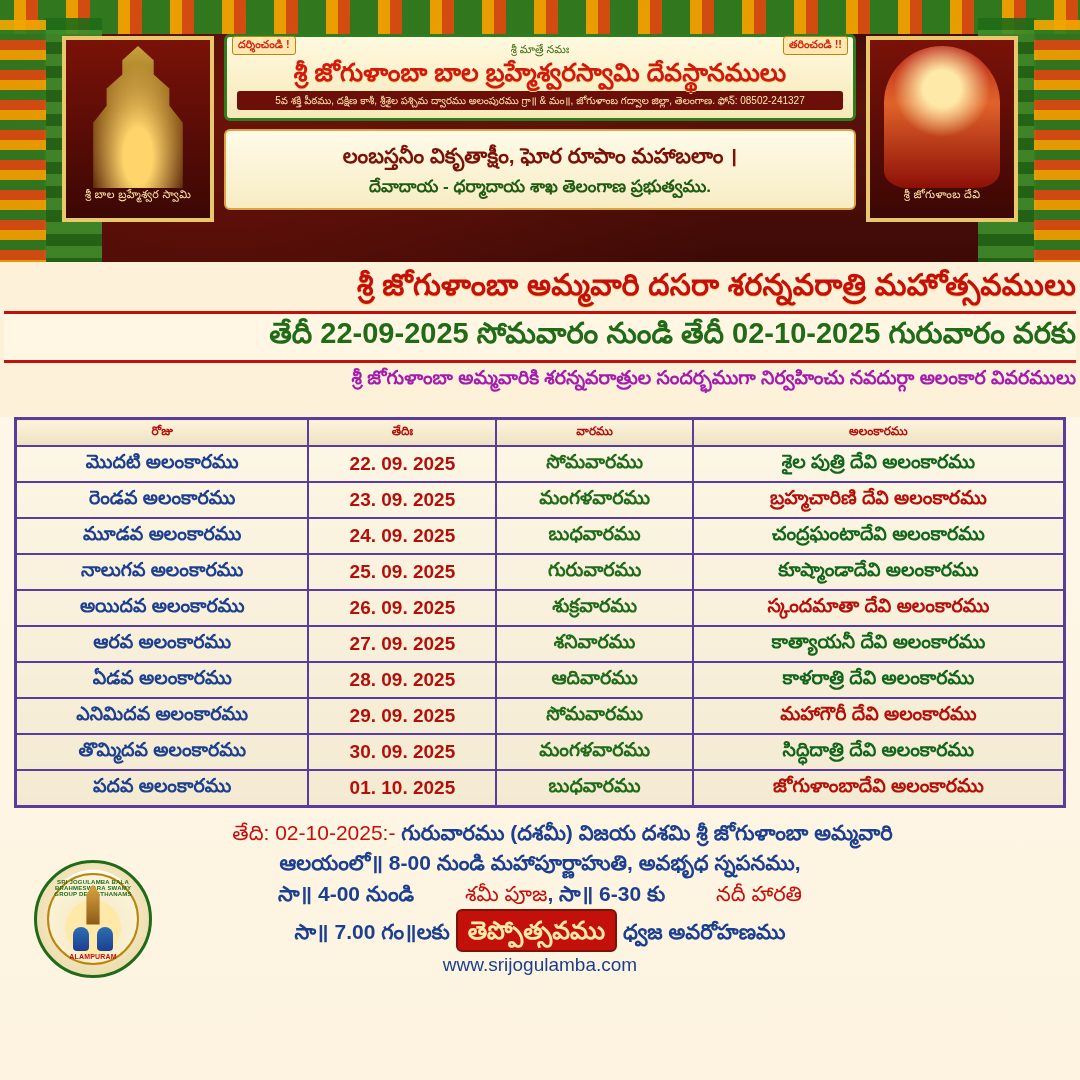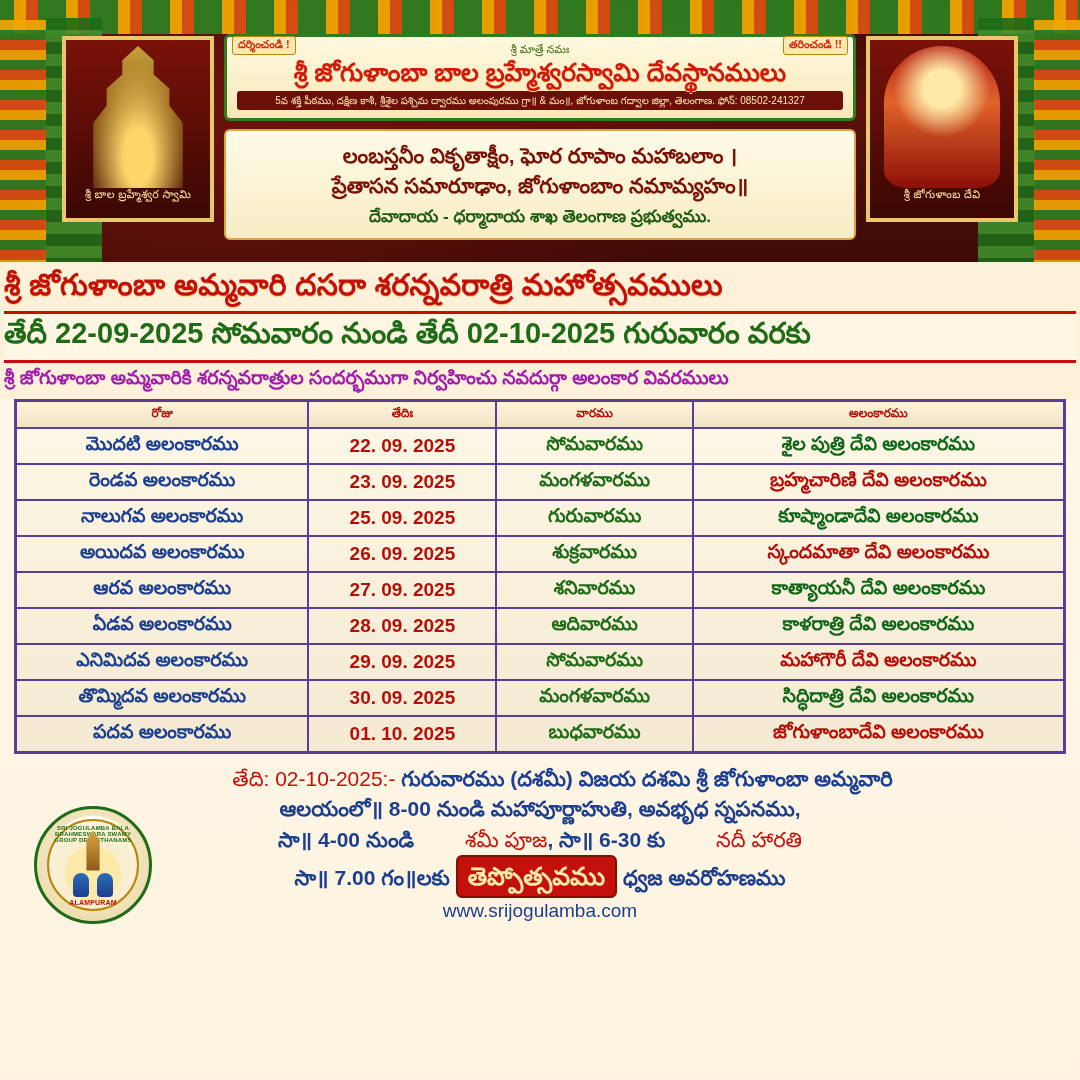--- a/index.html
+++ b/index.html
@@ -115,22 +115,22 @@
   }
   .sloka-line {
     font-size: 21px; color: #7a1208; font-weight: bold; line-height: 1.45;
   }
   .dept-line {
     margin-top: 6px; font-size: 17px; color: #1f5c12; font-weight: bold;
   }
 
   
   .head-band {
-    text-align:left;
-    padding: 6px 4px 2px;
+    text-align:right;
+    padding: 6px 4px 20px;
     background: #fdf1da;
   }
   .head1 {
     font-size: 30px; font-weight: bold; color: #c3100a;
     text-shadow: 0 1px 0 #ffce7a; letter-spacing:.2px;
   }
   .head2 {
     margin-top: 2px;
     font-size: 29px; font-weight: bold; color: #1f6b17;
     border-top: 3px solid #c3100a; border-bottom: 3px solid #c3100a;
@@ -248,21 +248,20 @@
       <div class="temple-name-bar">
         <div class="darshandi l">దర్శించండి !</div>
         <div class="darshandi r">తరించండి !!</div>
         <div class="shri-matre">శ్రీ మాత్రే నమః</div>
         <div class="temple-title">శ్రీ జోగుళాంబా బాల బ్రహ్మేశ్వరస్వామి దేవస్థానములు</div>
         <div class="temple-sub">5వ శక్తి పీఠము, దక్షిణ కాశీ, శ్రీశైల పశ్చిమ ద్వారము అలంపురము గ్రా॥ &amp; మం॥, జోగుళాంబ గద్వాల జిల్లా, తెలంగాణ. ఫోన్: 08502-241327</div>
       </div>
 
       <div class="sloka-box">
         <div class="sloka-line">లంబస్తనీం వికృతాక్షీం, ఘోర రూపాం మహాబలాం ।</div>
-        <div class="sloka-line">ప్రేతాసన సమారూఢాం, జోగుళాంబాం నమామ్యహం॥</div>
         <div class="dept-line">దేవాదాయ - ధర్మాదాయ శాఖ  తెలంగాణ ప్రభుత్వము.</div>
       </div>
     </div>
   </div>
 
   <div class="head-band">
     <div class="head1">శ్రీ జోగుళాంబా అమ్మవారి దసరా శరన్నవరాత్రి మహోత్సవములు</div>
     <div class="head2">తేదీ 22-09-2025 సోమవారం నుండి తేదీ 02-10-2025 గురువారం వరకు</div>
     <div class="head3">శ్రీ జోగుళాంబా అమ్మవారికి శరన్నవరాత్రుల సందర్భముగా నిర్వహించు నవదుర్గా అలంకార వివరములు</div>
   </div>
@@ -284,20 +283,26 @@
             <td class="c-week">సోమవారము</td>
             <td class="c-alan green">శైల పుత్రి దేవి అలంకారము</td>
           </tr>
           <tr>
             <td class="c-day">రెండవ  అలంకారము</td>
             <td class="c-date">23. 09. 2025</td>
             <td class="c-week">మంగళవారము</td>
             <td class="c-alan ">బ్రహ్మచారిణి దేవి అలంకారము</td>
           </tr>
           <tr>
+            <td class="c-day">మూడవ  అలంకారము</td>
+            <td class="c-date">24. 09. 2025</td>
+            <td class="c-week">బుధవారము</td>
+            <td class="c-alan green">చంద్రఘంటాదేవి అలంకారము</td>
+          </tr>
+          <tr>
             <td class="c-day">నాలుగవ  అలంకారము</td>
             <td class="c-date">25. 09. 2025</td>
             <td class="c-week">గురువారము</td>
             <td class="c-alan green">కూష్మాండాదేవి అలంకారము</td>
           </tr>
           <tr>
             <td class="c-day">అయిదవ  అలంకారము</td>
             <td class="c-date">26. 09. 2025</td>
             <td class="c-week">శుక్రవారము</td>
             <td class="c-alan ">స్కందమాతా దేవి అలంకారము</td>

